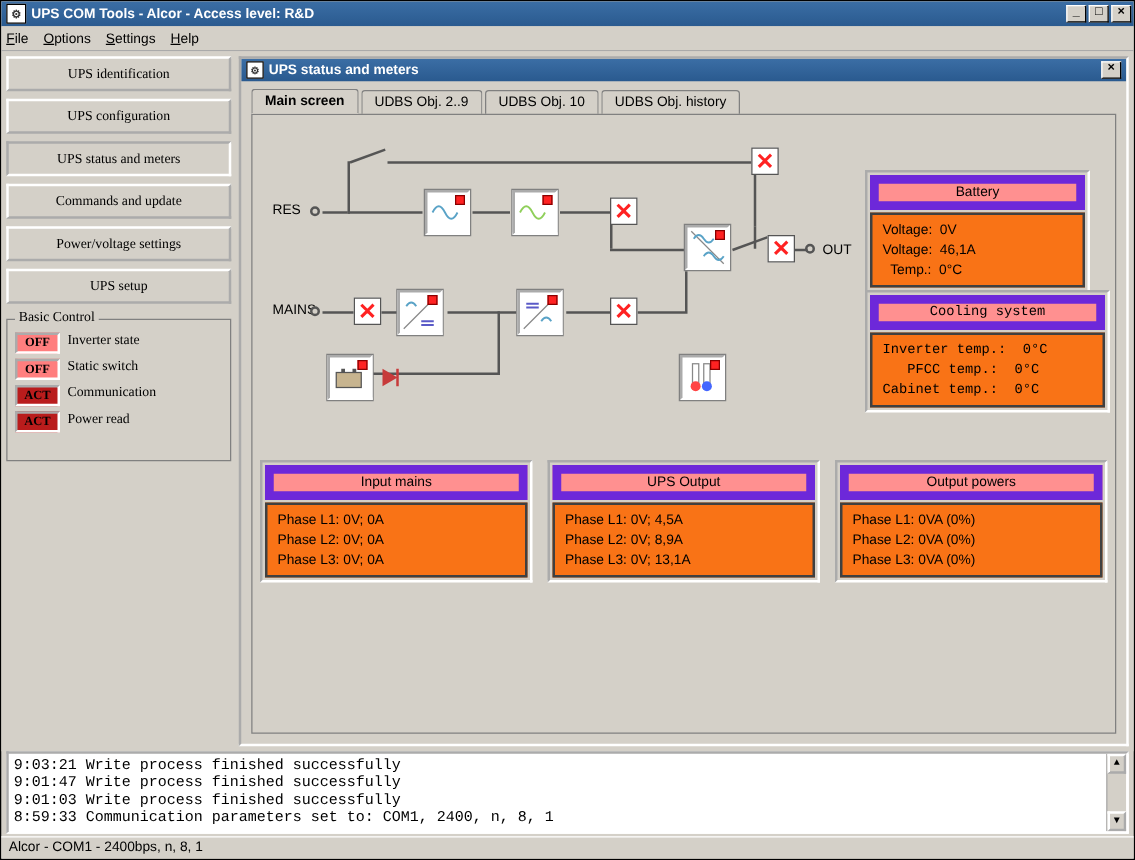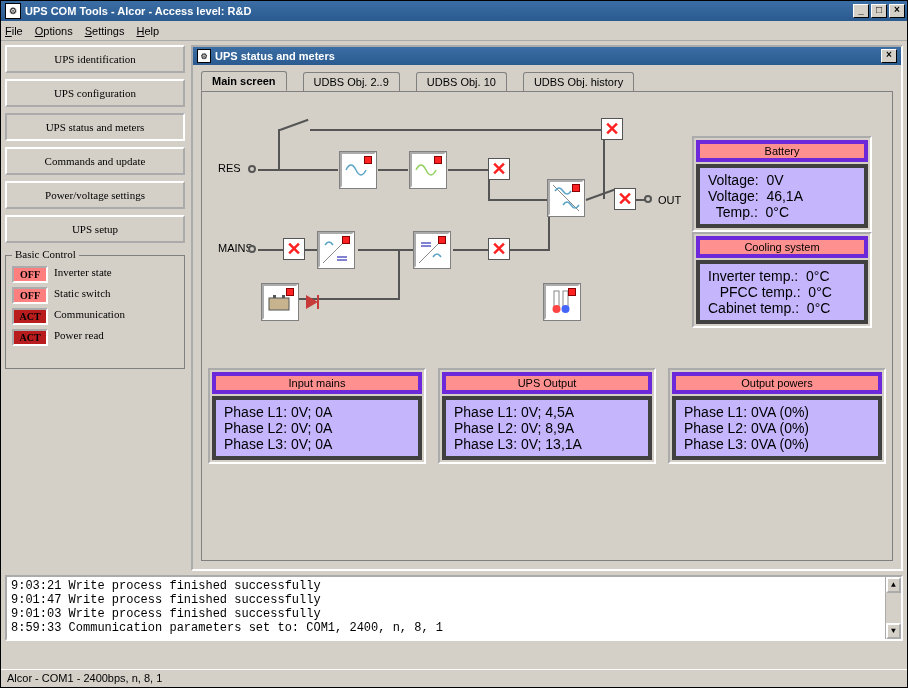--- a/index.html
+++ b/index.html
@@ -156,21 +156,21 @@
     gap: 0;
   }
   .tab {
     background: #d4d0c8;
     border: 1px solid #808080;
     border-bottom: none;
     padding: 3px 10px;
     font-size: 11px;
     border-top-left-radius: 3px;
     border-top-right-radius: 3px;
-    margin-right: 16px;
+    margin-right: 2px;
     position: relative;
     top: 1px;
   }
   .tab.active {
     font-weight: bold;
     background: #d4d0c8;
     border-bottom: 1px solid #d4d0c8;
     top: 0;
     z-index: 2;
   }
@@ -258,34 +258,34 @@
     position: absolute;
     border: 2px inset #fff;
     background: #d4d0c8;
     padding: 0;
   }
   .panel .hdr {
     background: #ff9090;
     text-align: center;
     font-size: 11px;
     padding: 1px 0;
-    border: 4px solid #6d28d9;
+    border: 7px solid #6d28d9;
     margin: 2px;
   }
   .panel .inner {
-    border: 4px solid #404040;
+    border: 2px solid #404040;
     margin: 0 2px 2px 2px;
     padding: 4px 8px;
-    font-size: 14px;
+    font-size: 11px;
     line-height: 16px;
-    background: #c4b5fd;
+    background: #f97316;
   }
   .panel .inner .row { white-space: nowrap; }
   .battery-panel { left: 490px; top: 44px; width: 180px; }
-  .cooling-panel { left: 490px; top: 140px; width: 180px; }
+  .cooling-panel { left: 490px; top: 140px; width: 196px; font-family: Liberation Mono, monospace; }
   .data-panels {
     position: absolute;
     left: 6px; right: 6px;
     top: 276px;
     display: flex;
     gap: 12px;
   }
   .data-panels .panel { position: relative; flex: 1; }
   .log {
     height: 66px;
@@ -316,21 +316,20 @@
     text-align: center;
     line-height: 12px;
   }
   .log .sb-track { flex: 1; }
   .statusbar {
     height: 18px;
     border-top: 1px solid #fff;
     background: #d4d0c8;
     padding: 2px 6px;
     font-size: 11px;
-    margin-top: 26px;
   }
   svg .sine { stroke: #5aa3c7; fill:none; stroke-width:1.5; }
   svg .sine2 { stroke: #8fcf5a; fill:none; stroke-width:1.5; }
   svg .dc { stroke: #5a5ac7; fill:none; stroke-width:1.5; }
   svg .tri { fill: #c73a3a; }
   svg .batrect { fill: #c7b48f; stroke:#555; }
   svg .therm { stroke:#888; fill:#fff; }
 </style>
 </head>
 <body>

